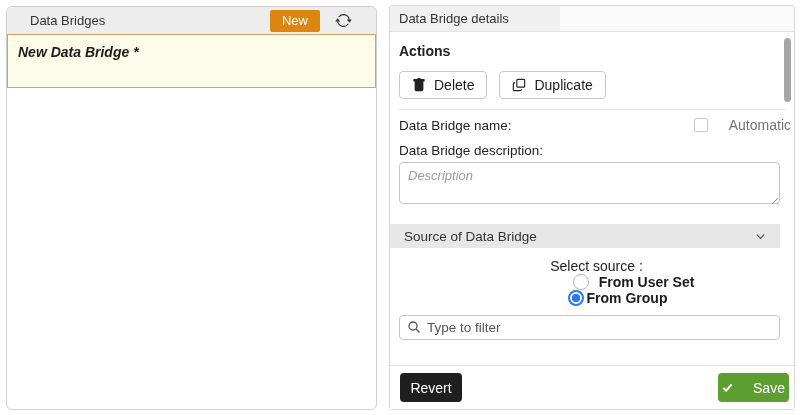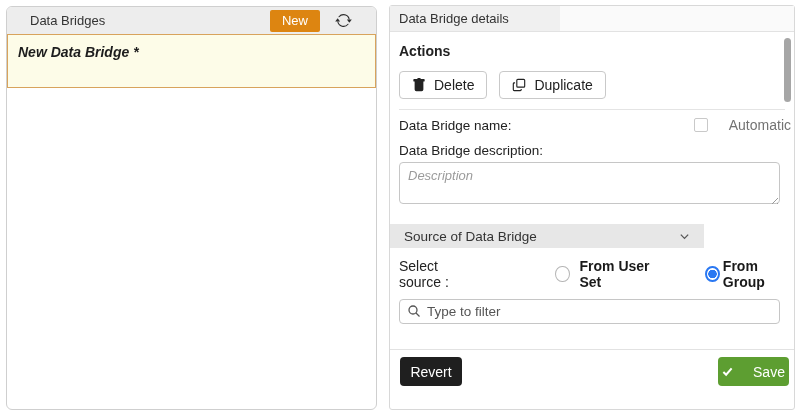--- a/index.html
+++ b/index.html
@@ -53,45 +53,45 @@
 
   .desc-label { margin:10px 0 0 9px; font-size:13.5px; color:#222; }
   .desc-wrap { position:relative; margin:4px 0 0 9px; width:381px; }
   .desc-wrap textarea { width:381px; height:42px; border:1px solid #c6c6c6; border-radius:4px;
     font-size:13px; font-family:inherit; font-style:italic; padding:5px 8px; resize:none; outline:none; }
   .desc-wrap textarea::placeholder { color:#9b9b9b; font-style:italic; }
   .resize-corner { position:absolute; right:2px; bottom:4px; width:9px; height:9px;
     clip-path:polygon(100% 0, 100% 100%, 0 100%);
     background:repeating-linear-gradient(135deg, #9a9a9a 0 1px, transparent 1px 4px); }
 
-  .section-header { margin-top:16px; width:314px; height:23px; background:#e7e7e7;
+  .section-header { margin-top:16px; width:390px; height:23px; background:#e7e7e7;
     display:flex; align-items:center; font-size:13.5px; color:#333; padding:12px 14px; cursor:pointer; }
   .section-header svg { width:11px; height:11px; stroke:#555; }
 
-  .source-row { margin:10px 0 0 9px; display:flex; align-items:flex-end; font-size:14px; }
+  .source-row { margin:10px 0 0 9px; display:flex; align-items:center; font-size:14px;flex-direction:column; }
   .source-label { color:#222; }
   .radio-opt { display:flex; align-items:center; cursor:pointer; }
   .radio { width:16px; height:16px; border-radius:50%; border:1px solid #b5b5b5; background:#fff;
     display:inline-block; }
   .radio.selected { border:2px solid #2a78f2; background:radial-gradient(circle, #2a78f2 0 4px, #fff 4.5px); }
   .radio-label { margin-left:3px; font-weight:bold; color:#1a1a1a; }
   .opt1 { margin-left:74px;gap:7px; } .opt2 { margin-left:42px; }
 
   .reflexive-row { margin:11px 0 0 1px; display:flex; align-items:center; font-size:14px; }
   .reflexive-label { margin-left:6px; color:#222; }
   .reflexive-glyph { margin-left:5px; font-size:16px; font-weight:bold; color:#111; line-height:1; }
 
   .filter-wrap { position:relative; margin:9px 0 0 9px; width:381px; }
   .filter-wrap input { width:381px; height:25px; border:1px solid #c6c6c6; border-radius:4px;
     font-size:13.5px; font-family:inherit; color:#444; padding:0 8px 0 27px; outline:none; }
   .filter-wrap input::placeholder { color:#555; }
   .search-icon { position:absolute; left:8px; top:5px; width:14px; height:14px; }
   .search-icon svg { width:14px; height:14px; stroke:#555; fill:none; }
 
-  .footer { position:absolute; left:0; right:0; bottom:16px; height:44px;
+  .footer { position:absolute; left:0; right:0; bottom:0; height:44px;
     border-top:1px solid #e2e2e2; display:flex; align-items:center; background:#fff; }
   .btn-revert { margin-left:10px; width:62px; height:29px; background:#1f1f1f; color:#fff;
     border:none; border-radius:4px; font-size:14px; font-family:inherit; cursor:pointer; }
   .btn-save { margin-left:auto; margin-right:5px; width:71px; height:29px; background:#5d9e31;
     color:#fff; border:none; border-radius:4px; font-size:14px; font-family:inherit;
     display:flex; align-items:center; justify-content:center; gap:20px; cursor:pointer; }
   .btn-save svg { width:11px; height:11px; stroke:#fff; fill:none; }
 
   .scrollbar-thumb { position:absolute; right:3px; top:32px; width:7px; height:64px;
     background:#a6a6a6; border-radius:4px; cursor:pointer; z-index:6; }

